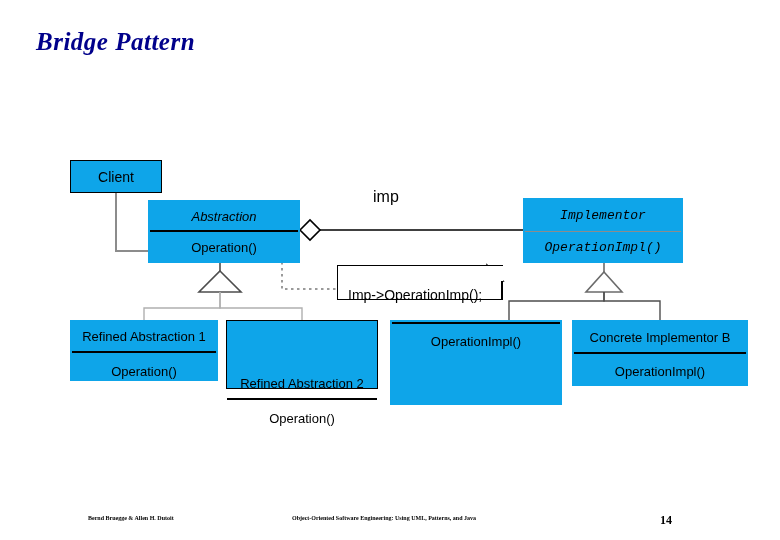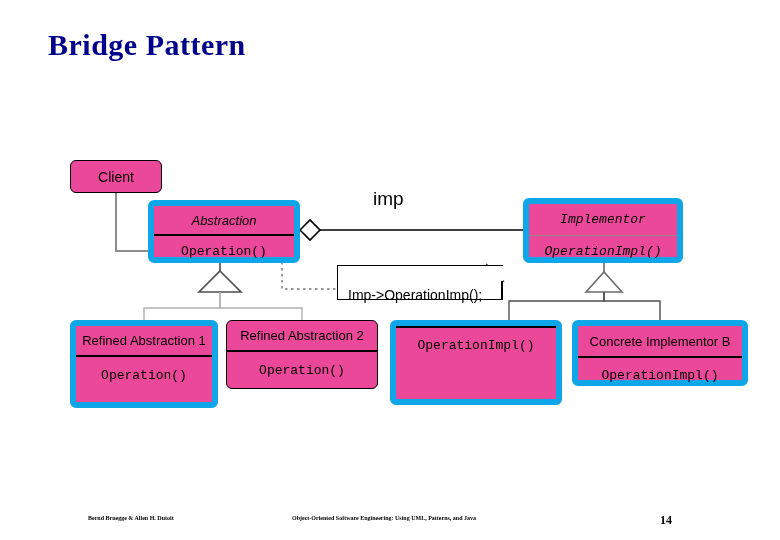--- a/index.html
+++ b/index.html
@@ -15,63 +15,62 @@
     overflow: hidden;
     font-family: "Liberation Sans", sans-serif;
   }
 
   
   #title {
     position: absolute;
     left: 36px;
     top: 28px;
     font-family: "Liberation Serif", serif;
+    font-style: italic;
     font-weight: bold;
-    font-size: 30px;
+    font-size: 25px;
     color: #00008B;
     letter-spacing: 0.5px;
     white-space: nowrap;
-    margin-left: 12px;
   }
 
   
   #diagram {
     position: absolute;
     left: 0;
     top: 0;
     width: 780px;
     height: 540px;
   }
 
   
   .uml-box {
     position: absolute;
     box-sizing: border-box;
-    background: #ec4899;
-    border-radius: 6px;
+    background: #0ea5e9;
   }
   .uml-box .name-cell,
   .uml-box .ops-cell {
     box-sizing: border-box;
     display: flex;
     align-items: center;
     justify-content: center;
     text-align: center;
     white-space: nowrap;
     overflow: visible;
   }
   .uml-box .name-cell {
     font-weight: normal;
   }
 
   
-  .bd-gray  { border: 6px solid #0ea5e9; }
+  .bd-gray  { border: 2px solid #0ea5e9; }
   .bd-black { border: 1px solid #000000; }
   .sep-gray  { border-top: 1px solid #8c8c8c; }
-  .sep-black { border-top: 2px solid #000000; font-family: Liberation Mono, monospace; }
+  .sep-black { border-top: 2px solid #000000; }
 
   .italic { font-style: italic; }
 
   
   #note-box {
     position: absolute;
     box-sizing: border-box;
     background: #ffffff;
   }
   #note-text {
@@ -149,44 +148,44 @@
   <div class="uml-box bd-gray" style="left:148px; top:200px; width:152px; height:63px;">
     <div class="name-cell italic" style="height:28px; font-size:13px;">Abstraction</div>
     <div class="ops-cell sep-black" style="height:33px; font-size:13px;">Operation()</div>
   </div>
 
   <div class="uml-box bd-gray" style="left:523px; top:198px; width:160px; height:65px;font-family:Liberation Mono, monospace;">
     <div class="name-cell italic" style="height:31px; font-size:13px;">Implementor</div>
     <div class="ops-cell sep-gray italic" style="height:32px; font-size:13px;">OperationImpl()</div>
   </div>
 
-  <div class="uml-box bd-gray" style="left:70px; top:320px; width:148px; height:88px;">
+  <div class="uml-box bd-gray" style="left:70px; top:320px; width:148px; height:61px;">
     <div class="name-cell" style="height:29px; font-size:13px;">Refined Abstraction 1</div>
     <div class="ops-cell sep-black" style="height:38px; font-size:13px;">Operation()</div>
   </div>
 
   <div class="uml-box bd-black" style="left:226px; top:320px; width:152px; height:69px;">
-    <div class="name-cell" style="height:29px; font-size:13px;">Refined Abstraction 2</div>
+    <div class="name-cell" style="height:29px; font-size:13px;margin-top:48px;">Refined Abstraction 2</div>
     <div class="ops-cell sep-black" style="height:38px; font-size:13px;">Operation()</div>
   </div>
 
   <div class="uml-box bd-gray" style="left:390px; top:320px; width:172px; height:85px;">
     <div class="ops-cell sep-black" style="height:53px; font-size:13px; align-items:flex-start; padding-top:10px;">OperationImpl()</div>
   </div>
 
   <div class="uml-box bd-gray" style="left:572px; top:320px; width:176px; height:66px;">
     <div class="name-cell" style="height:30px; font-size:13px;">Concrete Implementor B</div>
     <div class="ops-cell sep-black" style="height:53px; font-size:13px; align-items:flex-start; padding-top:10px;">OperationImpl()</div>
   </div>
 
   <div id="note-box" style="left:337px; top:265px; width:166px; height:35px;
               border:1.4px solid #000000; border-right:none;"></div>
   <div id="note-box-right" style="position:absolute; left:501px; top:281px; width:2px; height:19px;
               background:#000000;"></div>
   <div id="note-text" style="left:348px; top:275px; font-size:14px;">Imp-&gt;OperationImp();</div>
 
-  <div class="free-label" style="left:373px; top:188px; font-size:19px;">imp</div>
+  <div class="free-label" style="left:373px; top:188px; font-size:16px;">imp</div>
 
   <div class="footer-text" id="footer-left">Bernd Bruegge &amp; Allen H. Dutoit</div>
   <div class="footer-text" id="footer-center">Object-Oriented Software Engineering: Using UML, Patterns, and Java</div>
   <div class="footer-text" id="footer-page">14</div>
 
 </div>
 
 </body></html>

